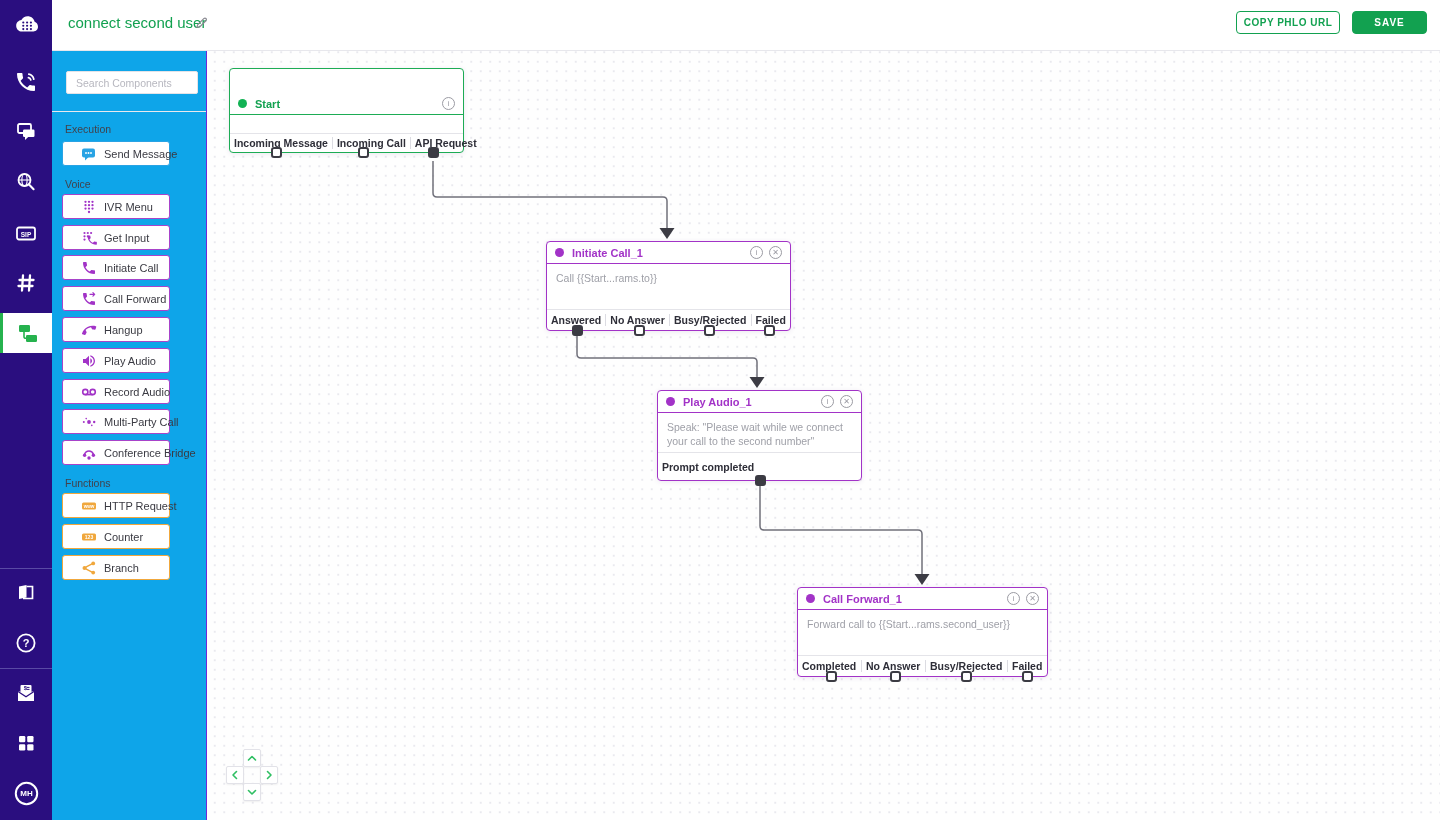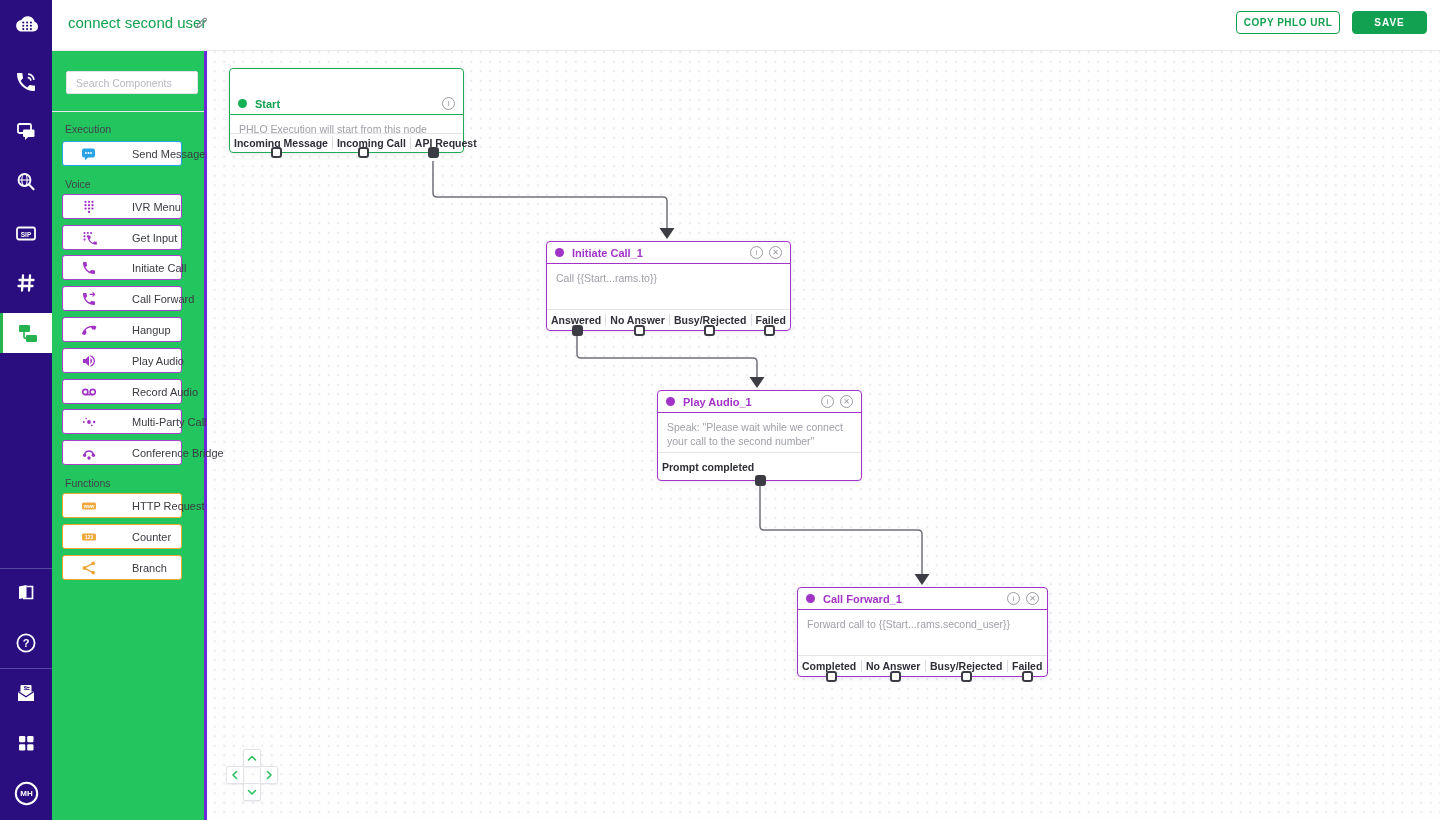--- a/index.html
+++ b/index.html
@@ -13,26 +13,26 @@
   .rail-divider { position:absolute; left:0; width:52px; border-top:1px solid #5a4aa5; }
 
   
   .header { position:absolute; left:52px; top:0; right:0; height:51px; background:#fff; border-bottom:1px solid #e7e7ec; z-index:30; }
   .phlo-title { position:absolute; left:16px; top:14px; font-size:15px; font-weight:500; color:#12a150; }
   .title-edit { position:absolute; left:142px; top:15px; cursor:pointer; }
   .btn-copy { position:absolute; right:100px; top:11px; width:104px; height:23px; background:#fff; border:1px solid #12a150; border-radius:4px; color:#12a150; font-size:10px; font-weight:bold; letter-spacing:.5px; text-align:center; line-height:21px; cursor:pointer; }
   .btn-save { position:absolute; right:13px; top:11px; width:75px; height:23px; background:#12a150; border:1px solid #12a150; border-radius:4px; color:#fff; font-size:10px; font-weight:bold; letter-spacing:1px; text-align:center; line-height:21px; cursor:pointer; }
 
   
-  .panel { position:absolute; left:52px; top:51px; width:155px; bottom:0; background:#22c55e; border-right:3px solid #6d28d9; z-index:20; }
+  .panel { position:absolute; left:52px; top:51px; width:155px; bottom:0; background:#0ea5e9; border-right:1px solid #6d28d9; z-index:20; }
   .search-box { position:absolute; left:14px; top:20px; width:132px; height:23px; background:#fff; border:1px solid #e3e3e8; border-radius:2px; font-size:10.5px; color:#55555e; padding:0 9px; outline:none; }
   .search-box::placeholder { color:#b7b7bf; }
   .panel-divider { position:absolute; left:0; right:0; top:60px; border-top:1px solid #e9e9ee; }
   .sec-label { position:absolute; left:13px; font-size:10.5px; color:#42424c; }
-  .comp { position:absolute; left:10px; width:120px; height:25px; background:#fff; border:1px solid; border-radius:3px; display:flex; align-items:center; cursor:pointer;gap:28px; }
+  .comp { position:absolute; left:10px; width:108px; height:25px; background:#fff; border:1px solid; border-radius:3px; display:flex; align-items:center; cursor:pointer; }
   .comp-ic { width:16px; height:16px; margin-left:18px; display:flex; align-items:center; justify-content:center; flex:0 0 auto; }
   .comp-label { font-size:11px; color:#3a3a42; margin-left:7px; white-space:nowrap; }
   .bc-blue { border-color:#29a3e4; }
   .bc-purple { border-color:#a843c9; }
   .bc-orange { border-color:#f0a73c; }
 
   
   .canvas { position:absolute; left:207px; top:51px; right:0; bottom:0; background-color:#fefefe;
             background-image:radial-gradient(circle,#e9e9ee 1.1px,transparent 1.4px); background-size:9.5px 9.5px; background-position:3px 6px; }
   .wires { position:absolute; left:0; top:0; width:1233px; height:769px; z-index:1; pointer-events:none; }
@@ -353,21 +353,20 @@
       <polygon points="707.5,523 722.5,523 715,534"></polygon>
     </g>
   </svg>
 
   <div class="node n-green" style="left:22px; top:17px; width:235px; height:85px;">
     <div class="node-head">
       <span class="node-dot"></span>
       <span class="node-title">Start</span>
       <span class="nicon">i</span>
     </div>
-    <div class="node-body">PHLO Execution will start from this node</div>
     <div class="node-outs" style="height:19px">
       <span class="out-cell">Incoming Message</span>
       <span class="out-cell">Incoming Call</span>
       <span class="out-cell">API Request</span>
     </div>
     <span class="port" style="left:41px"></span>
     <span class="port" style="left:128px"></span>
     <span class="port filled" style="left:198px"></span>
   </div>
 

